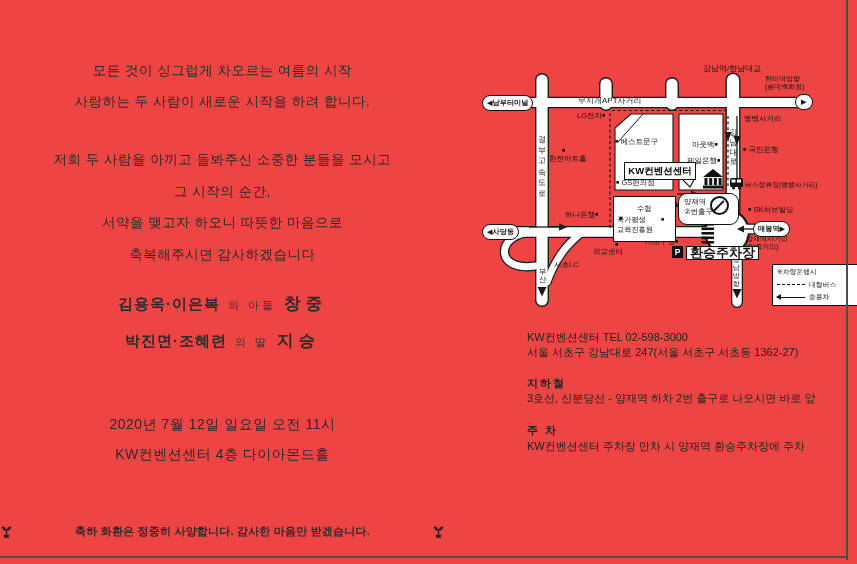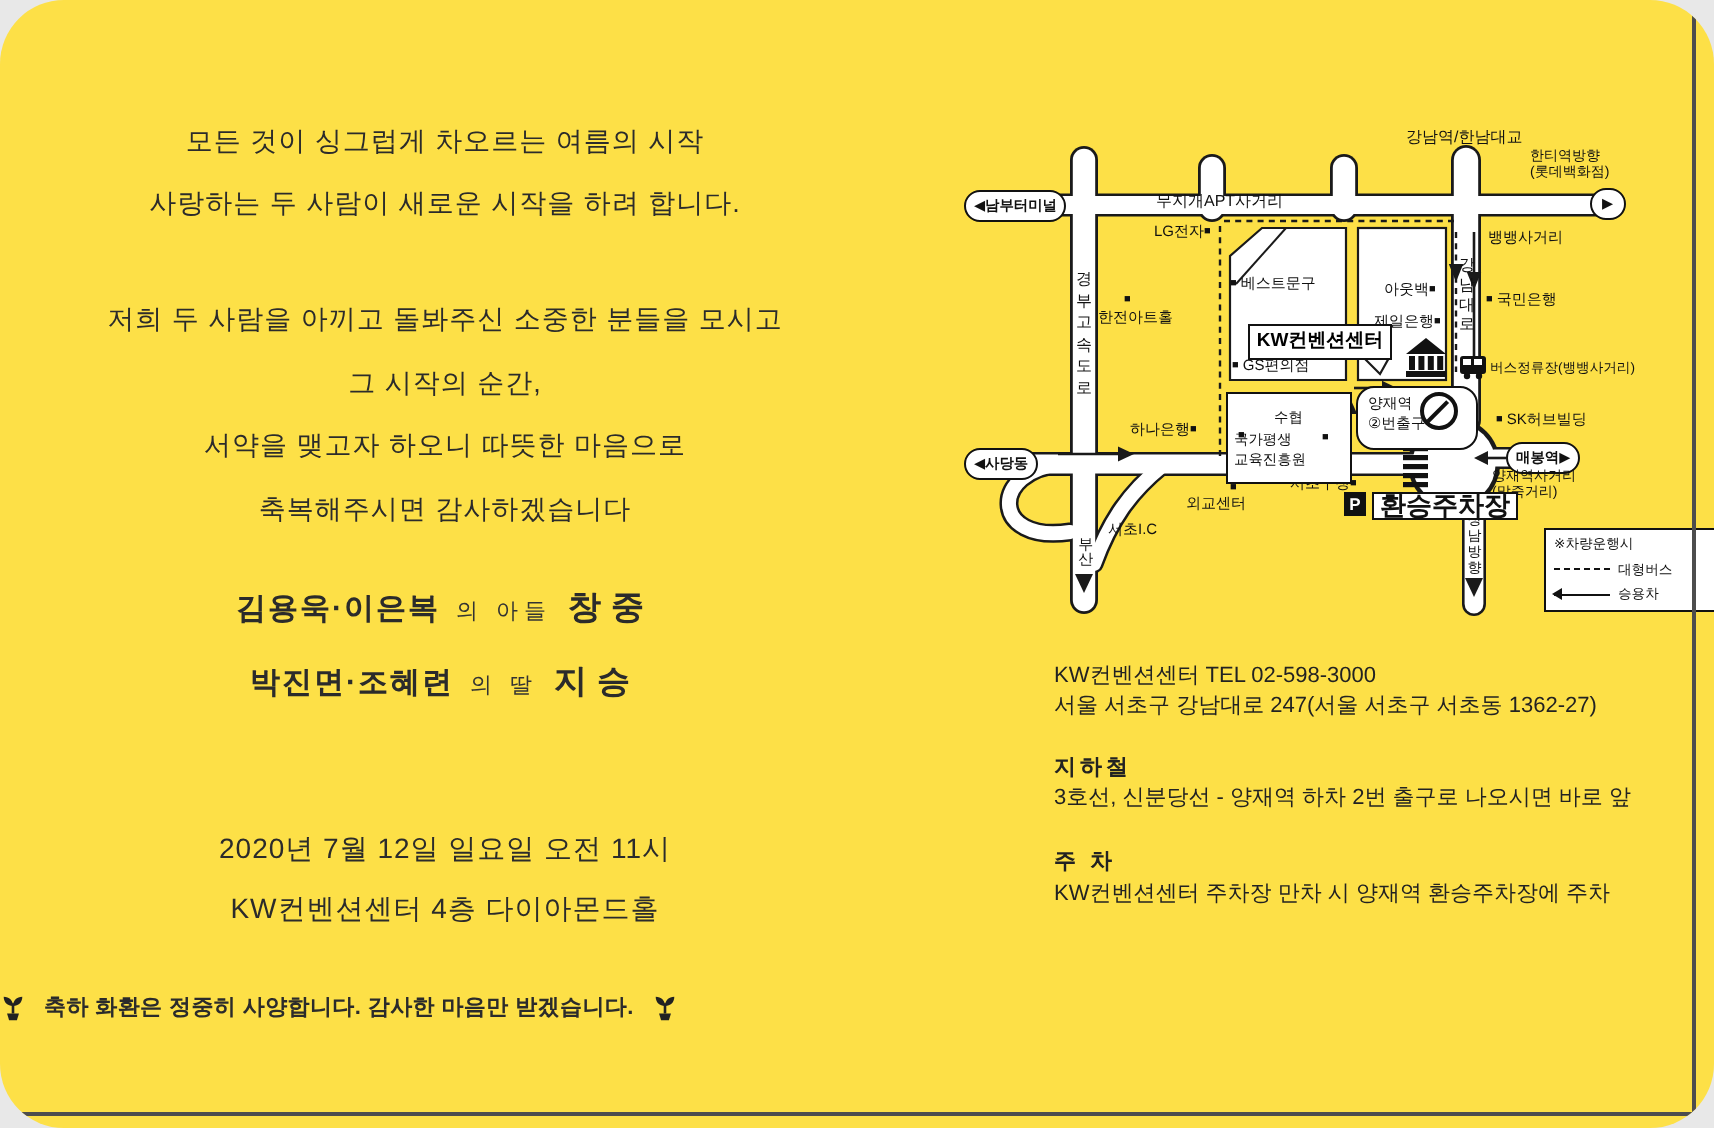--- a/index.html
+++ b/index.html
@@ -1,34 +1,34 @@
 <!DOCTYPE html>
 <html><head>
 <meta charset="utf-8">
 <style>
   html,body{margin:0;padding:0;background:#e8e8e8;}
-  .scan{position:relative;width:857px;height:564px;background:#fde047;overflow:hidden;
-        font-family:"Liberation Sans","DejaVu Sans",sans-serif;color:#2b2b2b;border-radius:32px;}
+  .scan{position:relative;width:857px;height:564px;background:#ef4444;overflow:hidden;
+        font-family:"Liberation Sans","DejaVu Sans",sans-serif;color:#2b2b2b;}
   .edge-r{position:absolute;left:846px;top:0;width:2px;height:560px;background:#4d4d4d;}
   .edge-b{position:absolute;left:0;top:556px;width:848px;height:2px;background:#4d4d4d;}
 
   
   .lpage{position:absolute;left:0;top:0;width:445px;height:564px;}
   .cblock{position:absolute;left:0;width:100%;text-align:center;margin:0;}
   .intro1{top:55px;font-size:13.5px;line-height:31px;letter-spacing:.5px;font-weight:500;}
   .intro2{top:144px;font-size:13.5px;line-height:31.5px;letter-spacing:.5px;font-weight:500;}
   .cblock .line{display:block;}
   .names{top:293px;}
   .name-row{display:flex;justify-content:center;align-items:baseline;gap:8px;margin-bottom:15px;}
   .parents{font-size:15px;font-weight:bold;letter-spacing:1px;}
   .rel{font-size:11px;letter-spacing:3px;color:#333;}
   .cname{font-size:16.5px;font-weight:bold;letter-spacing:5px;text-align:right;}
   .when{top:416px;font-size:14px;letter-spacing:.5px;font-weight:500;}
   .where{top:446px;font-size:14px;letter-spacing:.5px;font-weight:500;}
-  .notice-row{position:absolute;top:496px;left:0;width:100%;display:flex;justify-content:flex-start;
+  .notice-row{position:absolute;top:524px;left:0;width:100%;display:flex;justify-content:space-between;
               align-items:center;gap:9px;}
   .notice-txt{font-size:11px;font-weight:bold;letter-spacing:.2px;}
 
   
   .rpage{position:absolute;left:480px;top:0;width:377px;height:564px;}
   .map{position:absolute;left:1px;top:20px;width:372px;height:312px;}
   .map svg{position:absolute;left:0;top:0;}
 
   .ml{position:absolute;font-size:7.5px;color:#111;white-space:nowrap;line-height:1.18;font-weight:500;}
   .sm{font-size:7px;}

